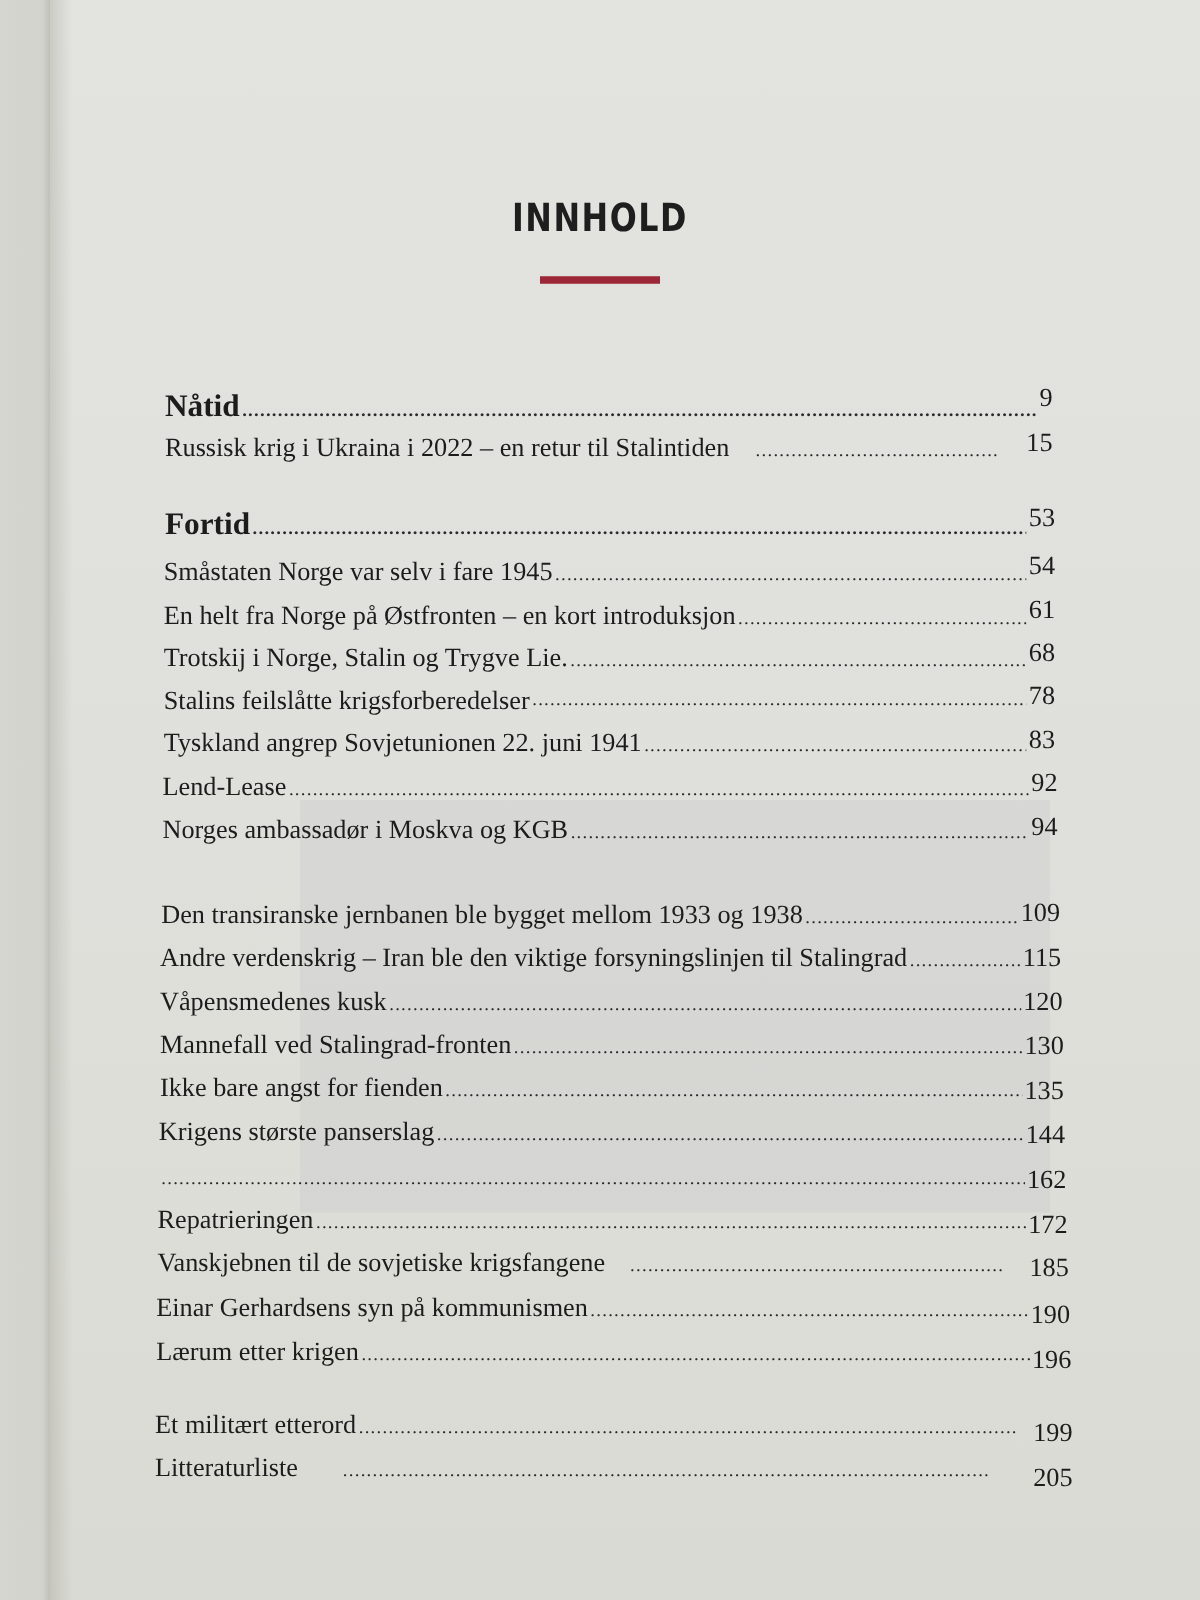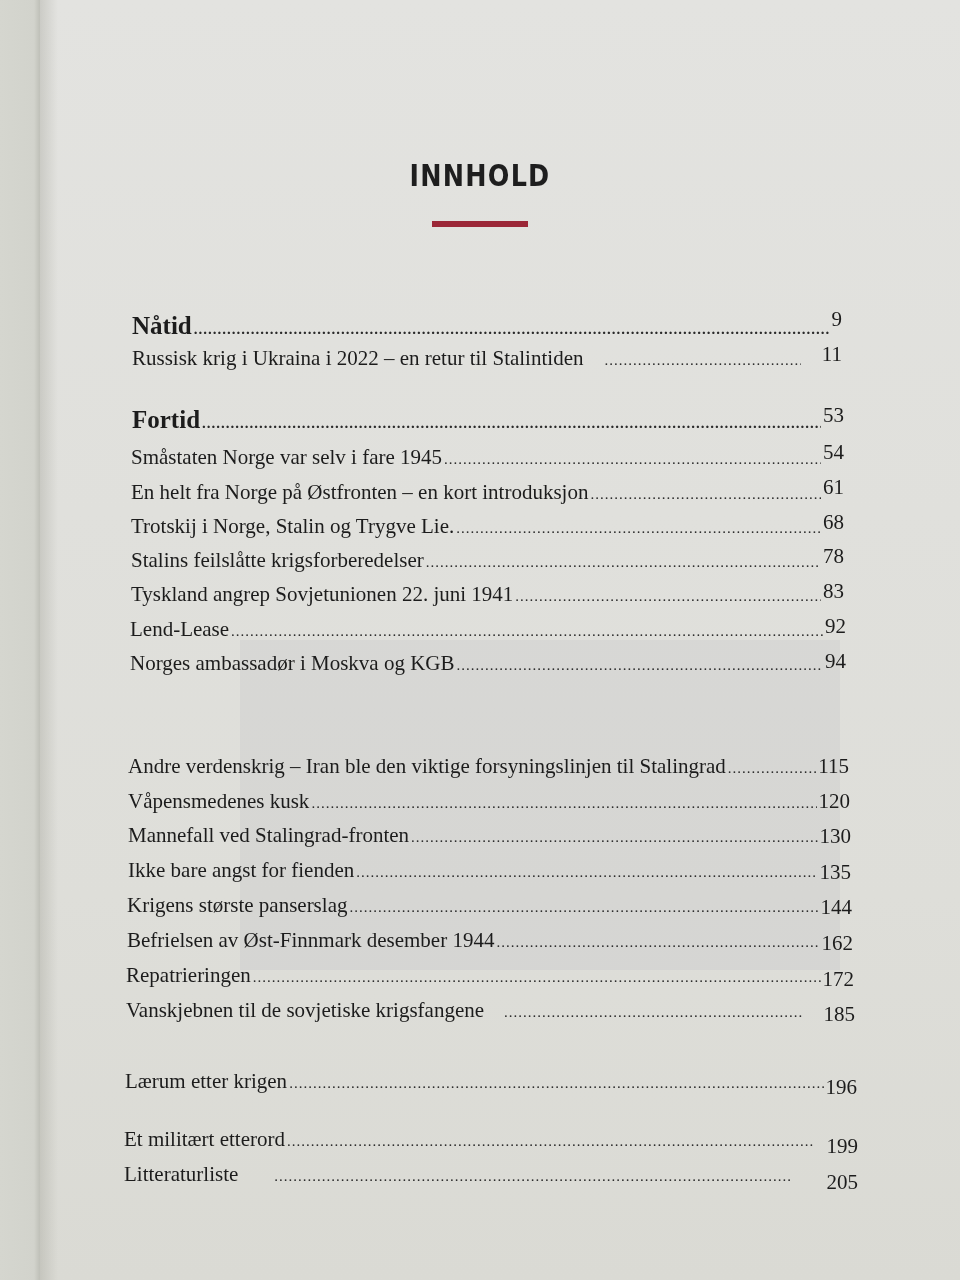--- a/index.html
+++ b/index.html
@@ -65,21 +65,21 @@
 <div class="toc">
 
   <div class="entry section" style="left:132px; top:312px; width:710px;">
     <span class="label">Nåtid</span>
     <span class="dots"></span>
     <span class="page-num" style="position:relative; top:-8px;">9</span>
   </div>
   <div class="entry" style="left:132px; top:346px; width:710px;gap:19px;">
     <span class="label">Russisk krig i Ukraina i 2022 – en retur til Stalintiden</span>
     <span class="dots"></span>
-    <span class="page-num" style="position:relative; top:-4px;">11</span>
+    <span class="page-num" style="position:relative; top:-4px;">15</span>
   </div>
 
   <div class="entry section" style="left:132px; top:406px; width:712px;">
     <span class="label">Fortid</span>
     <span class="dots"></span>
     <span class="page-num" style="position:relative; top:-6px;">53</span>
   </div>
 
   <div class="entry" style="left:131px; top:445px; width:713px;">
     <span class="label">Småstaten Norge var selv i fare 1945</span>
@@ -89,39 +89,44 @@
   <div class="entry" style="left:131px; top:480px; width:713px;">
     <span class="label">En helt fra Norge på Østfronten – en kort introduksjon</span>
     <span class="dots"></span>
     <span class="page-num" style="position:relative; top:-5px;">61</span>
   </div>
   <div class="entry" style="left:131px; top:514px; width:713px;">
     <span class="label">Trotskij i Norge, Stalin og Trygve Lie.</span>
     <span class="dots"></span>
     <span class="page-num" style="position:relative; top:-4px;">68</span>
   </div>
-  <div class="entry" style="left:131px; top:548px; width:713px;">
+  <div class="entry" style="left:131px; top:548px; width:713px;align-items:center;">
     <span class="label">Stalins feilslåtte krigsforberedelser</span>
     <span class="dots"></span>
     <span class="page-num" style="position:relative; top:-4px;">78</span>
   </div>
   <div class="entry" style="left:131px; top:582px; width:713px;">
     <span class="label">Tyskland angrep Sovjetunionen 22. juni 1941</span>
     <span class="dots"></span>
     <span class="page-num" style="position:relative; top:-3px;">83</span>
   </div>
   <div class="entry" style="left:130px; top:617px; width:716px;">
     <span class="label">Lend-Lease</span>
     <span class="dots"></span>
     <span class="page-num" style="position:relative; top:-3px;">92</span>
   </div>
   <div class="entry" style="left:130px; top:651px; width:716px;">
     <span class="label">Norges ambassadør i Moskva og KGB</span>
     <span class="dots"></span>
     <span class="page-num" style="position:relative; top:-2px;">94</span>
+  </div>
+  <div class="entry" style="left:129px; top:719px; width:719px;">
+    <span class="label">Den transiranske jernbanen ble bygget mellom 1933 og 1938</span>
+    <span class="dots"></span>
+    <span class="page-num" style="position:relative; top:-1px;">109</span>
   </div>
   <div class="entry" style="left:128px; top:754px; width:721px;">
     <span class="label">Andre verdenskrig – Iran ble den viktige forsyningslinjen til Stalingrad</span>
     <span class="dots"></span>
     <span class="page-num">115</span>
   </div>
   <div class="entry" style="left:128px; top:789px; width:722px;">
     <span class="label">Våpensmedenes kusk</span>
     <span class="dots"></span>
     <span class="page-num">120</span>
@@ -135,33 +140,37 @@
     <span class="label">Ikke bare angst for fienden</span>
     <span class="dots"></span>
     <span class="page-num" style="position:relative; top:2px;">135</span>
   </div>
   <div class="entry" style="left:127px; top:893px; width:725px;">
     <span class="label">Krigens største panserslag</span>
     <span class="dots"></span>
     <span class="page-num" style="position:relative; top:2px;">144</span>
   </div>
   <div class="entry" style="left:127px; top:928px; width:726px;">
-    <span class="label">Befrielsen av Øst-Finnmark desember 1944</span>
     <span class="dots"></span>
     <span class="page-num" style="position:relative; top:3px;">162</span>
   </div>
   <div class="entry" style="left:126px; top:963px; width:728px;">
     <span class="label">Repatrieringen</span>
     <span class="dots"></span>
     <span class="page-num" style="position:relative; top:4px;">172</span>
   </div>
   <div class="entry" style="left:126px; top:998px; width:729px;gap:18px;">
     <span class="label">Vanskjebnen til de sovjetiske krigsfangene</span>
     <span class="dots"></span>
     <span class="page-num" style="position:relative; top:4px;">185</span>
+  </div>
+  <div class="entry" style="left:125px; top:1034px; width:731px;">
+    <span class="label">Einar Gerhardsens syn på kommunismen</span>
+    <span class="dots"></span>
+    <span class="page-num" style="position:relative; top:5px;">190</span>
   </div>
   <div class="entry" style="left:125px; top:1069px; width:732px;">
     <span class="label">Lærum etter krigen</span>
     <span class="dots"></span>
     <span class="page-num" style="position:relative; top:6px;">196</span>
   </div>
 
   <div class="entry" style="left:124px; top:1127px; width:734px;">
     <span class="label">Et militært etterord</span>
     <span class="dots"></span>

